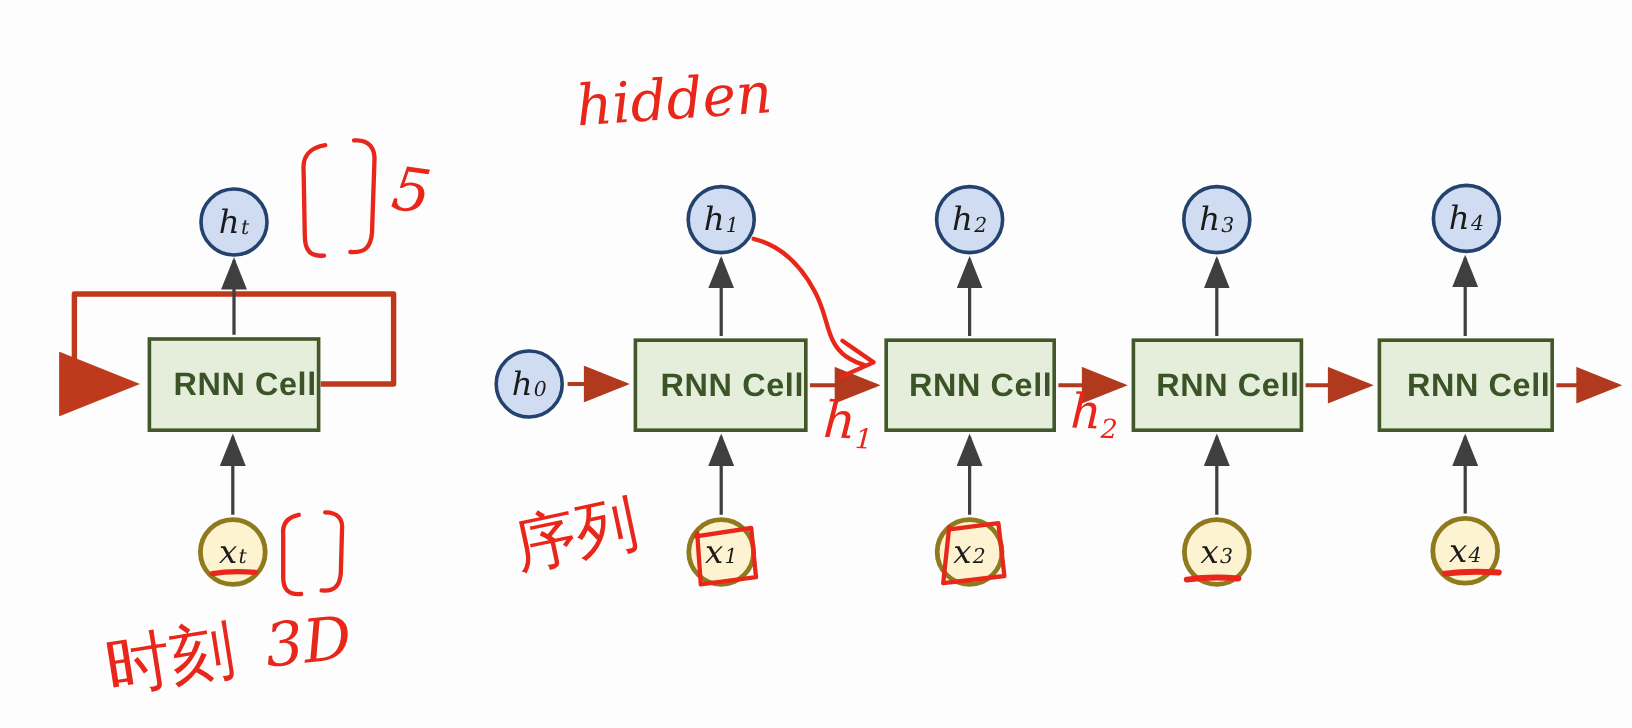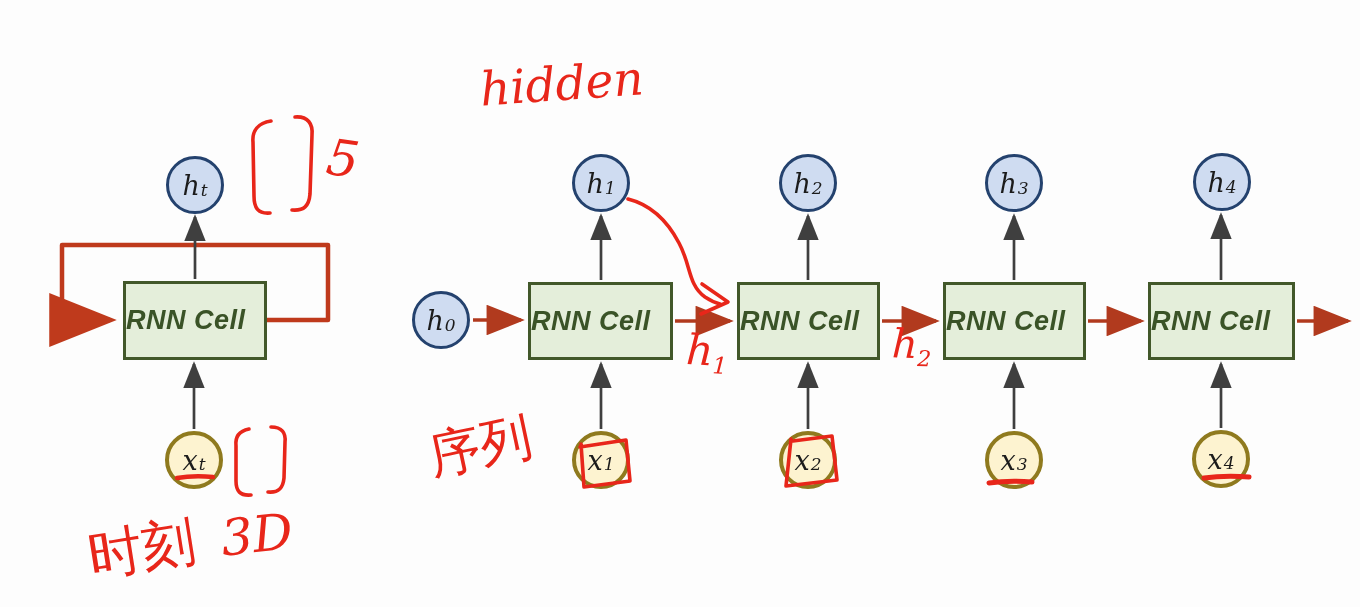--- a/index.html
+++ b/index.html
@@ -18,21 +18,21 @@
     font-family:"DejaVu Serif","Liberation Serif",serif;color:#1b1b1b;
   }
   .node-h{background:#cfdcf1;border:3px solid #24426e;}
   .node-x{background:#fdf3d0;border:4px solid #8f7a1e;}
   .node .base{font-style:italic;font-size:27px;line-height:1;}
   .node .sub{font-style:italic;font-size:17px;line-height:1;align-self:flex-end;margin-bottom:12px;margin-left:1px;}
 
   
   .cell{
     position:absolute;box-sizing:border-box;background:#e4eeda;border:3px solid #42582a;
-    display:flex;align-items:center;justify-content:flex-start;z-index:2;font-style:italic;
+    display:flex;align-items:center;justify-content:flex-end;z-index:2;
   }
   .cell span{font-family:"Liberation Sans",sans-serif;font-weight:bold;font-size:27px;color:#3a5327;letter-spacing:0.5px;}
 
   
   .hw{
     position:absolute;z-index:3;color:#e8261a;
     font-family:"DejaVu Serif","Liberation Serif",serif;font-style:italic;line-height:1;
     white-space:nowrap;
   }
   .hw .sub{font-size:0.55em;vertical-align:-0.35em;}

